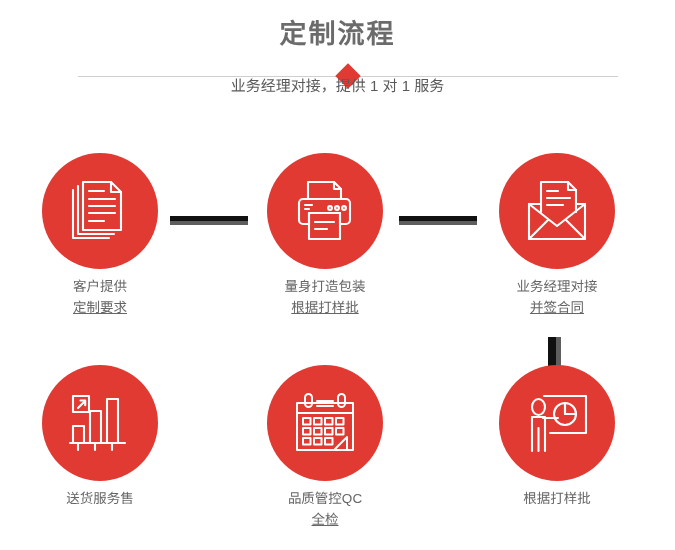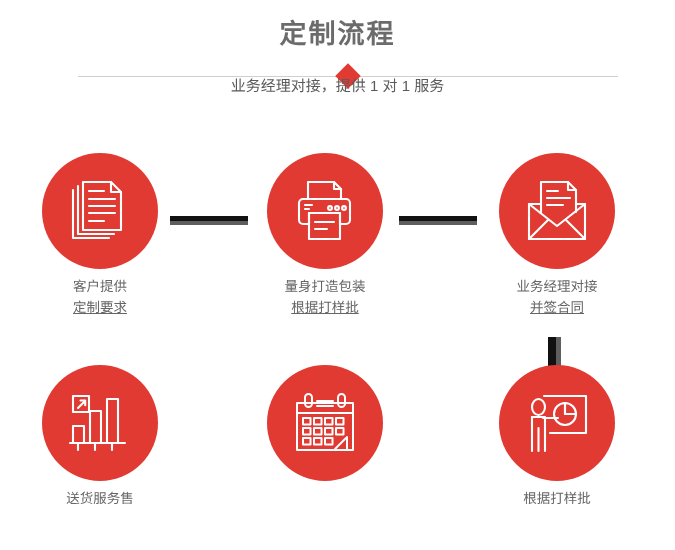--- a/index.html
+++ b/index.html
@@ -326,20 +326,24 @@
               <rect x="32" y="36" width="7.5" height="6.5"></rect>
               <rect x="43" y="36" width="7.5" height="6.5"></rect>
               <rect x="10" y="46" width="7.5" height="6.5"></rect>
               <rect x="21" y="46" width="7.5" height="6.5"></rect>
               <rect x="32" y="46" width="7.5" height="6.5"></rect>
               <path d="M54 45 L54 58 L41 58"></path>
               <line x1="42" y1="57" x2="53" y2="46"></line>
             </g>
           </svg>
         </div>
+        <div class="step-label">
+          <span class="line1">品质管控QC</span>
+          <span class="line2">全检</span>
+        </div>
       </div>
 
       <div class="step step-col-2">
         <div class="circle">
           <svg width="66" height="62" viewBox="0 0 66 62">
             <g fill="none" stroke="#ffffff" stroke-width="2.1" stroke-linejoin="round" stroke-linecap="round">
               <path d="M20 4 L62 4 L62 41 L26 41"></path>
               <path d="M41 11 A11 11 0 0 1 52 22 L41 22 Z"></path>
               <path d="M41 22 L52 22 A11 11 0 1 1 41 11 Z"></path>
               <ellipse cx="14.5" cy="15" rx="6.5" ry="8"></ellipse>

